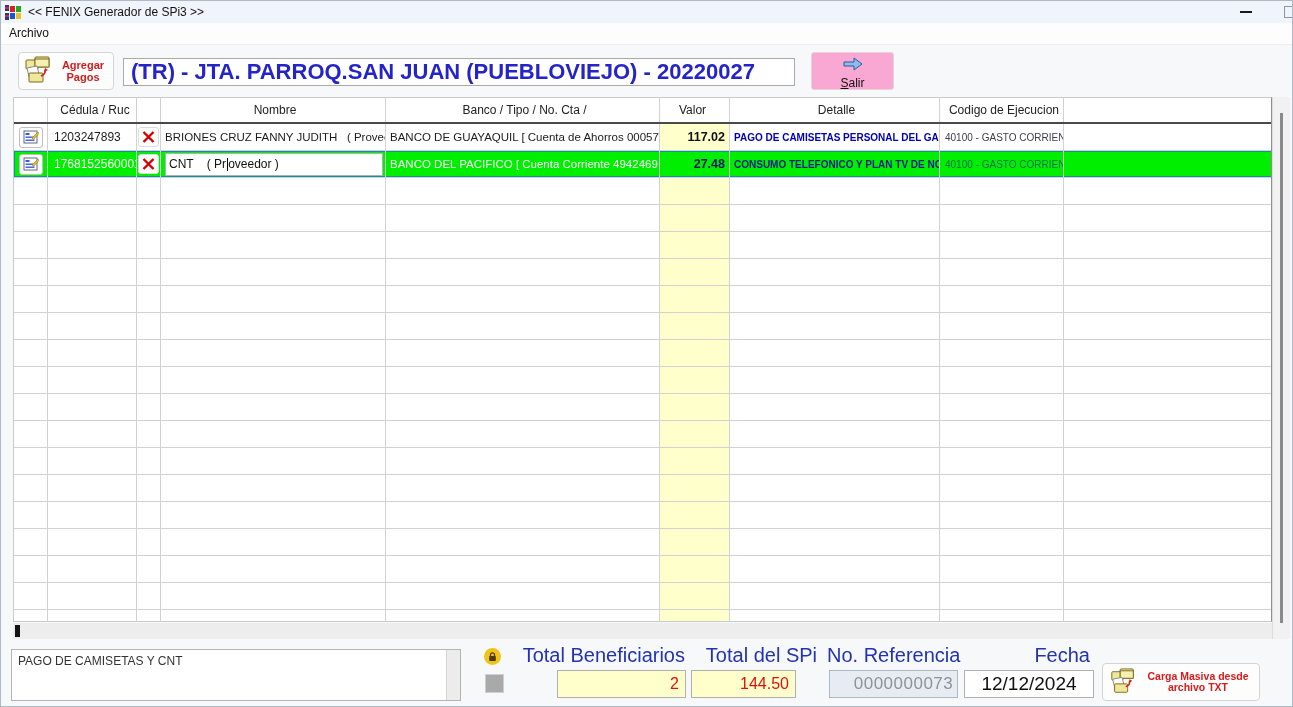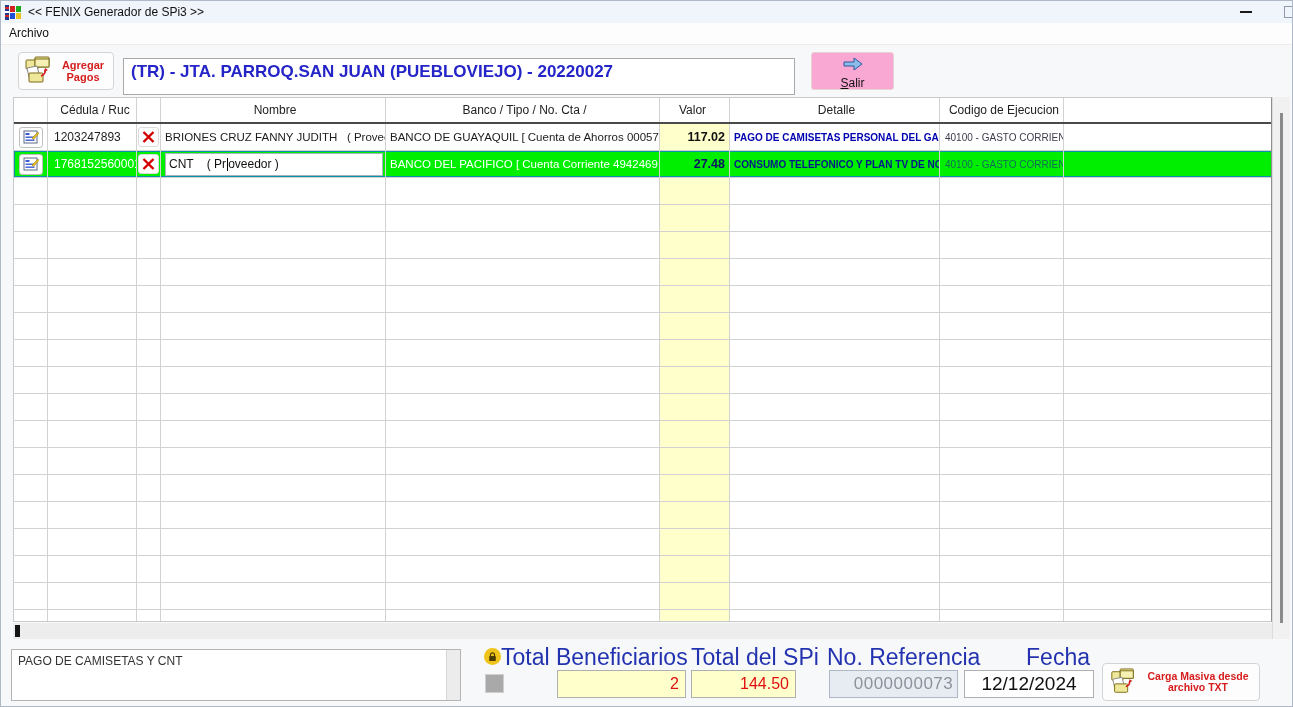--- a/index.html
+++ b/index.html
@@ -16,22 +16,22 @@
   .minbar { width:12px; height:2px; background:#1a1a1a; }
   .restorebtn { position:absolute; left:1283px; top:5px; width:12px; height:12px; border:1px solid #8f98a6; background:#f0f4fb; }
   
   .menubar { position:absolute; left:0; top:22px; width:100%; height:22px; background:#fdfdfd; border-bottom:1px solid #ededed; }
   .menuitem { display:inline-block; padding:3px 8px; font-size:12px; color:#111; }
   
   .btn { background:#fdfdfd; border:1px solid #d4d4d4; border-radius:4px; cursor:default; }
   .agregar { position:absolute; left:17px; top:51px; width:96px; height:38px; display:flex; align-items:center; padding-left:4px; }
   .redlabel { color:#d61c1c; font-weight:bold; font-size:11px; line-height:12px; text-align:center; flex:1; }
   .ul-first::first-letter { text-decoration:underline; }
-  .doc-title { position:absolute; left:122px; top:57px; width:672px; height:37px; background:#fff; border:1px solid #a9a9a9;
-    font-size:17px; font-weight:bold; color:#2424c8; line-height:26px; padding-left:7px; white-space:nowrap; overflow:hidden; }
+  .doc-title { position:absolute; left:122px; top:57px; width:672px; height:28px; background:#fff; border:1px solid #a9a9a9;
+    font-size:22px; font-weight:bold; color:#2424c8; line-height:26px; padding-left:7px; white-space:nowrap; overflow:hidden; }
   .salir { position:absolute; left:810px; top:51px; width:83px; height:38px; background:#f9a8d4; border:1px solid #e8d2d2; border-radius:3px; text-align:center; }
   .salir .slabel { font-size:12px; color:#111; display:block; margin-top:1px; }
   
   .grid { position:absolute; left:12px; top:96px; width:1259px; height:525px; background:#fff; border:1px solid #c9c9c9; border-right:1px solid #8f8f8f; overflow:hidden; }
   .grow { display:flex; width:1258px; }
   .cell { border-right:1px solid #d2d2d2; overflow:hidden; white-space:nowrap; display:flex; align-items:center; }
   .hrow { height:26px; border-bottom:2px solid #4a4a4a; }
   .hrow .cell { justify-content:center; font-size:12px; color:#222; }
   .drow { height:27px; border-bottom:1px solid #d2d2d2; }
   .c0{width:34px; justify-content:center;} .c1{width:89px; padding-left:6px;} .c2{width:24px; justify-content:center;}
@@ -56,21 +56,21 @@
   
   .vscroll { position:absolute; left:1271px; top:96px; width:18px; height:542px; background:#f1f1f1; border-left:1px solid #dcdcdc; }
   .vthumb { position:absolute; left:7px; top:16px; width:3px; height:510px; background:#8a8a8a; }
   .hscroll { position:absolute; left:12px; top:622px; width:1259px; height:16px; background:#ededed; }
   .hthumb { position:absolute; left:2px; top:2px; width:5px; height:12px; background:#141414; }
   
   .descbox { position:absolute; left:10px; top:648px; width:450px; height:52px; background:#fff; border:1px solid #b4b4b4; font-size:12px; color:#333; padding:4px 20px 4px 6px; }
   .desc-scroll { position:absolute; right:0; top:0; width:14px; height:100%; background:#ececec; border-left:1px solid #d6d6d6; }
   .lock { position:absolute; left:483px; top:647px; width:17px; height:17px; background:#EFC319; border-radius:50%; display:flex; align-items:center; justify-content:center; }
   .graysq { position:absolute; left:484px; top:673px; width:19px; height:19px; background:#a9a9a9; border:1px solid #cfcfcf; }
-  .flabel { position:absolute; top:643px; font-size:23px; color:#2333b0; white-space:nowrap; }
+  .flabel { position:absolute; top:643px; font-size:20px; color:#2333b0; white-space:nowrap; }
   .ffield { position:absolute; top:669px; height:28px; border:1px solid #b0b0b0; font-size:16px; display:flex; align-items:center; }
   .yellowf { background:#FFFFCC; color:#e01010; justify-content:flex-end; padding-right:6px; }
   .reff { background:#e7ecf3; border:1px solid #aeb8c4; color:#8d929b; font-size:17px; justify-content:center; letter-spacing:0.5px; }
   .fechaf { background:#fff; color:#101010; font-size:19px; justify-content:center; }
   .carga { position:absolute; left:1101px; top:662px; width:158px; height:38px; display:flex; align-items:center; padding-left:6px; }
   .carga .redlabel { font-size:10.5px; line-height:11.5px; }
 </style>
 </head>
 <body>
 

